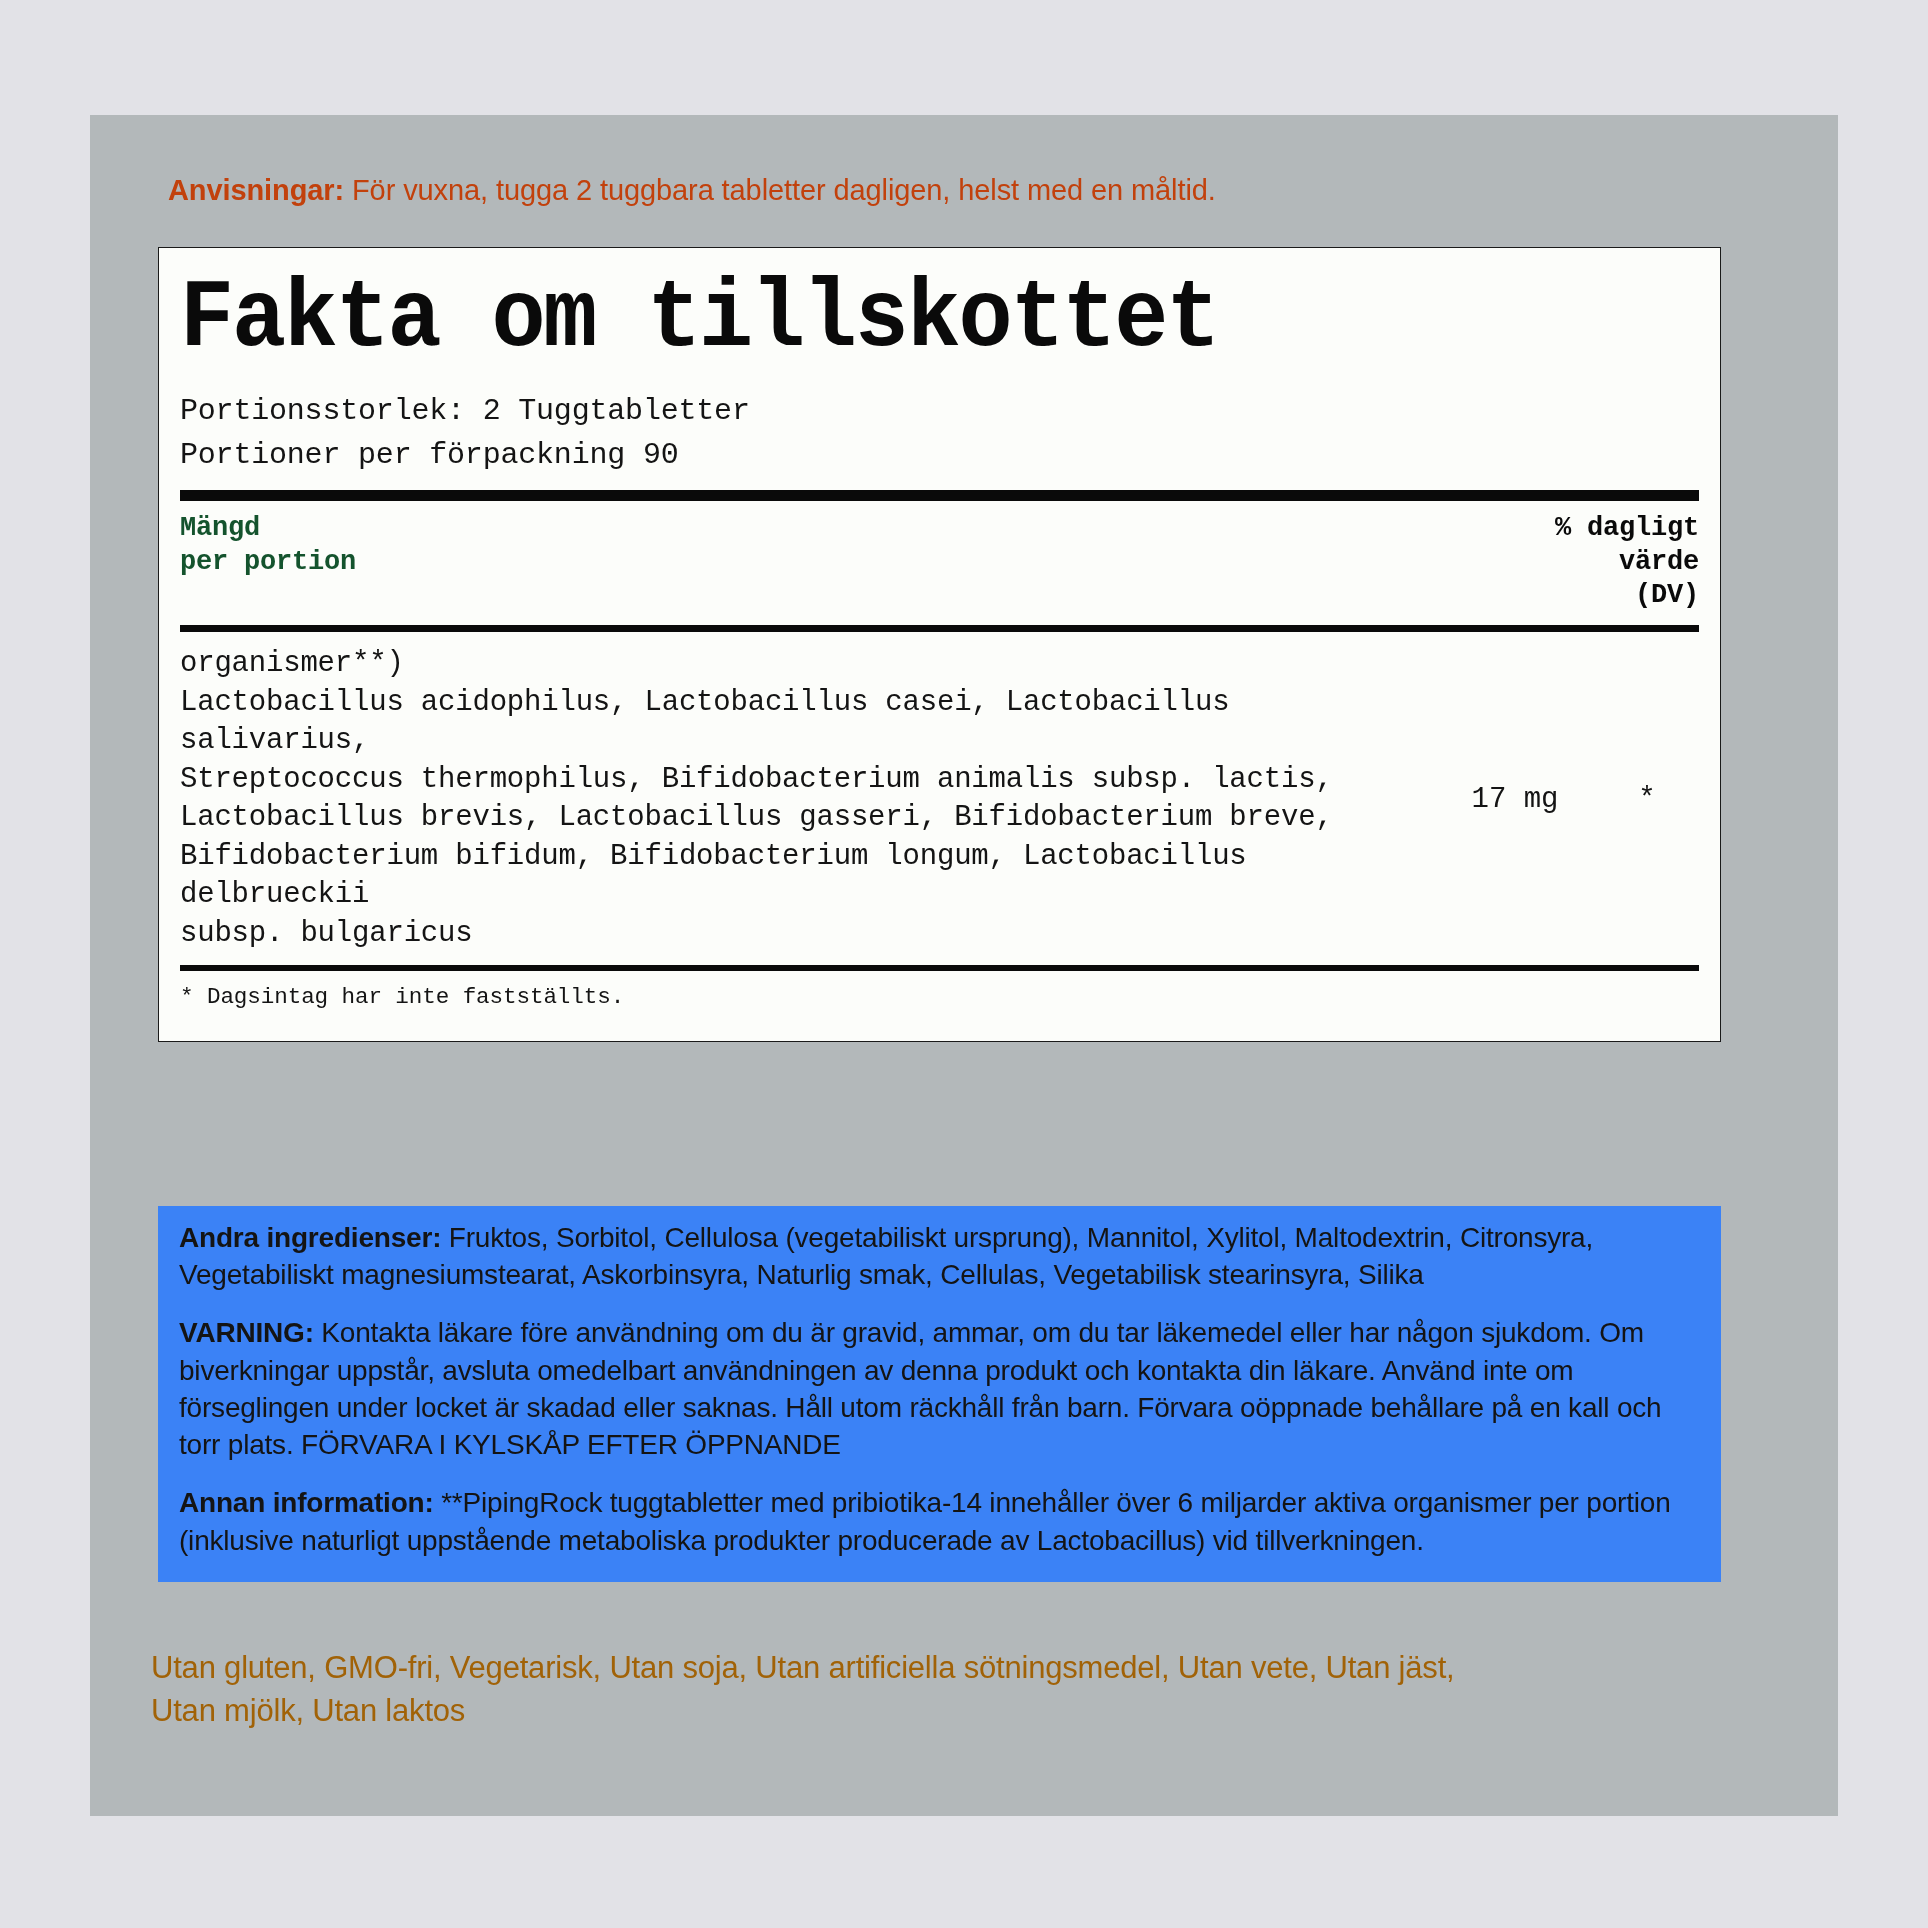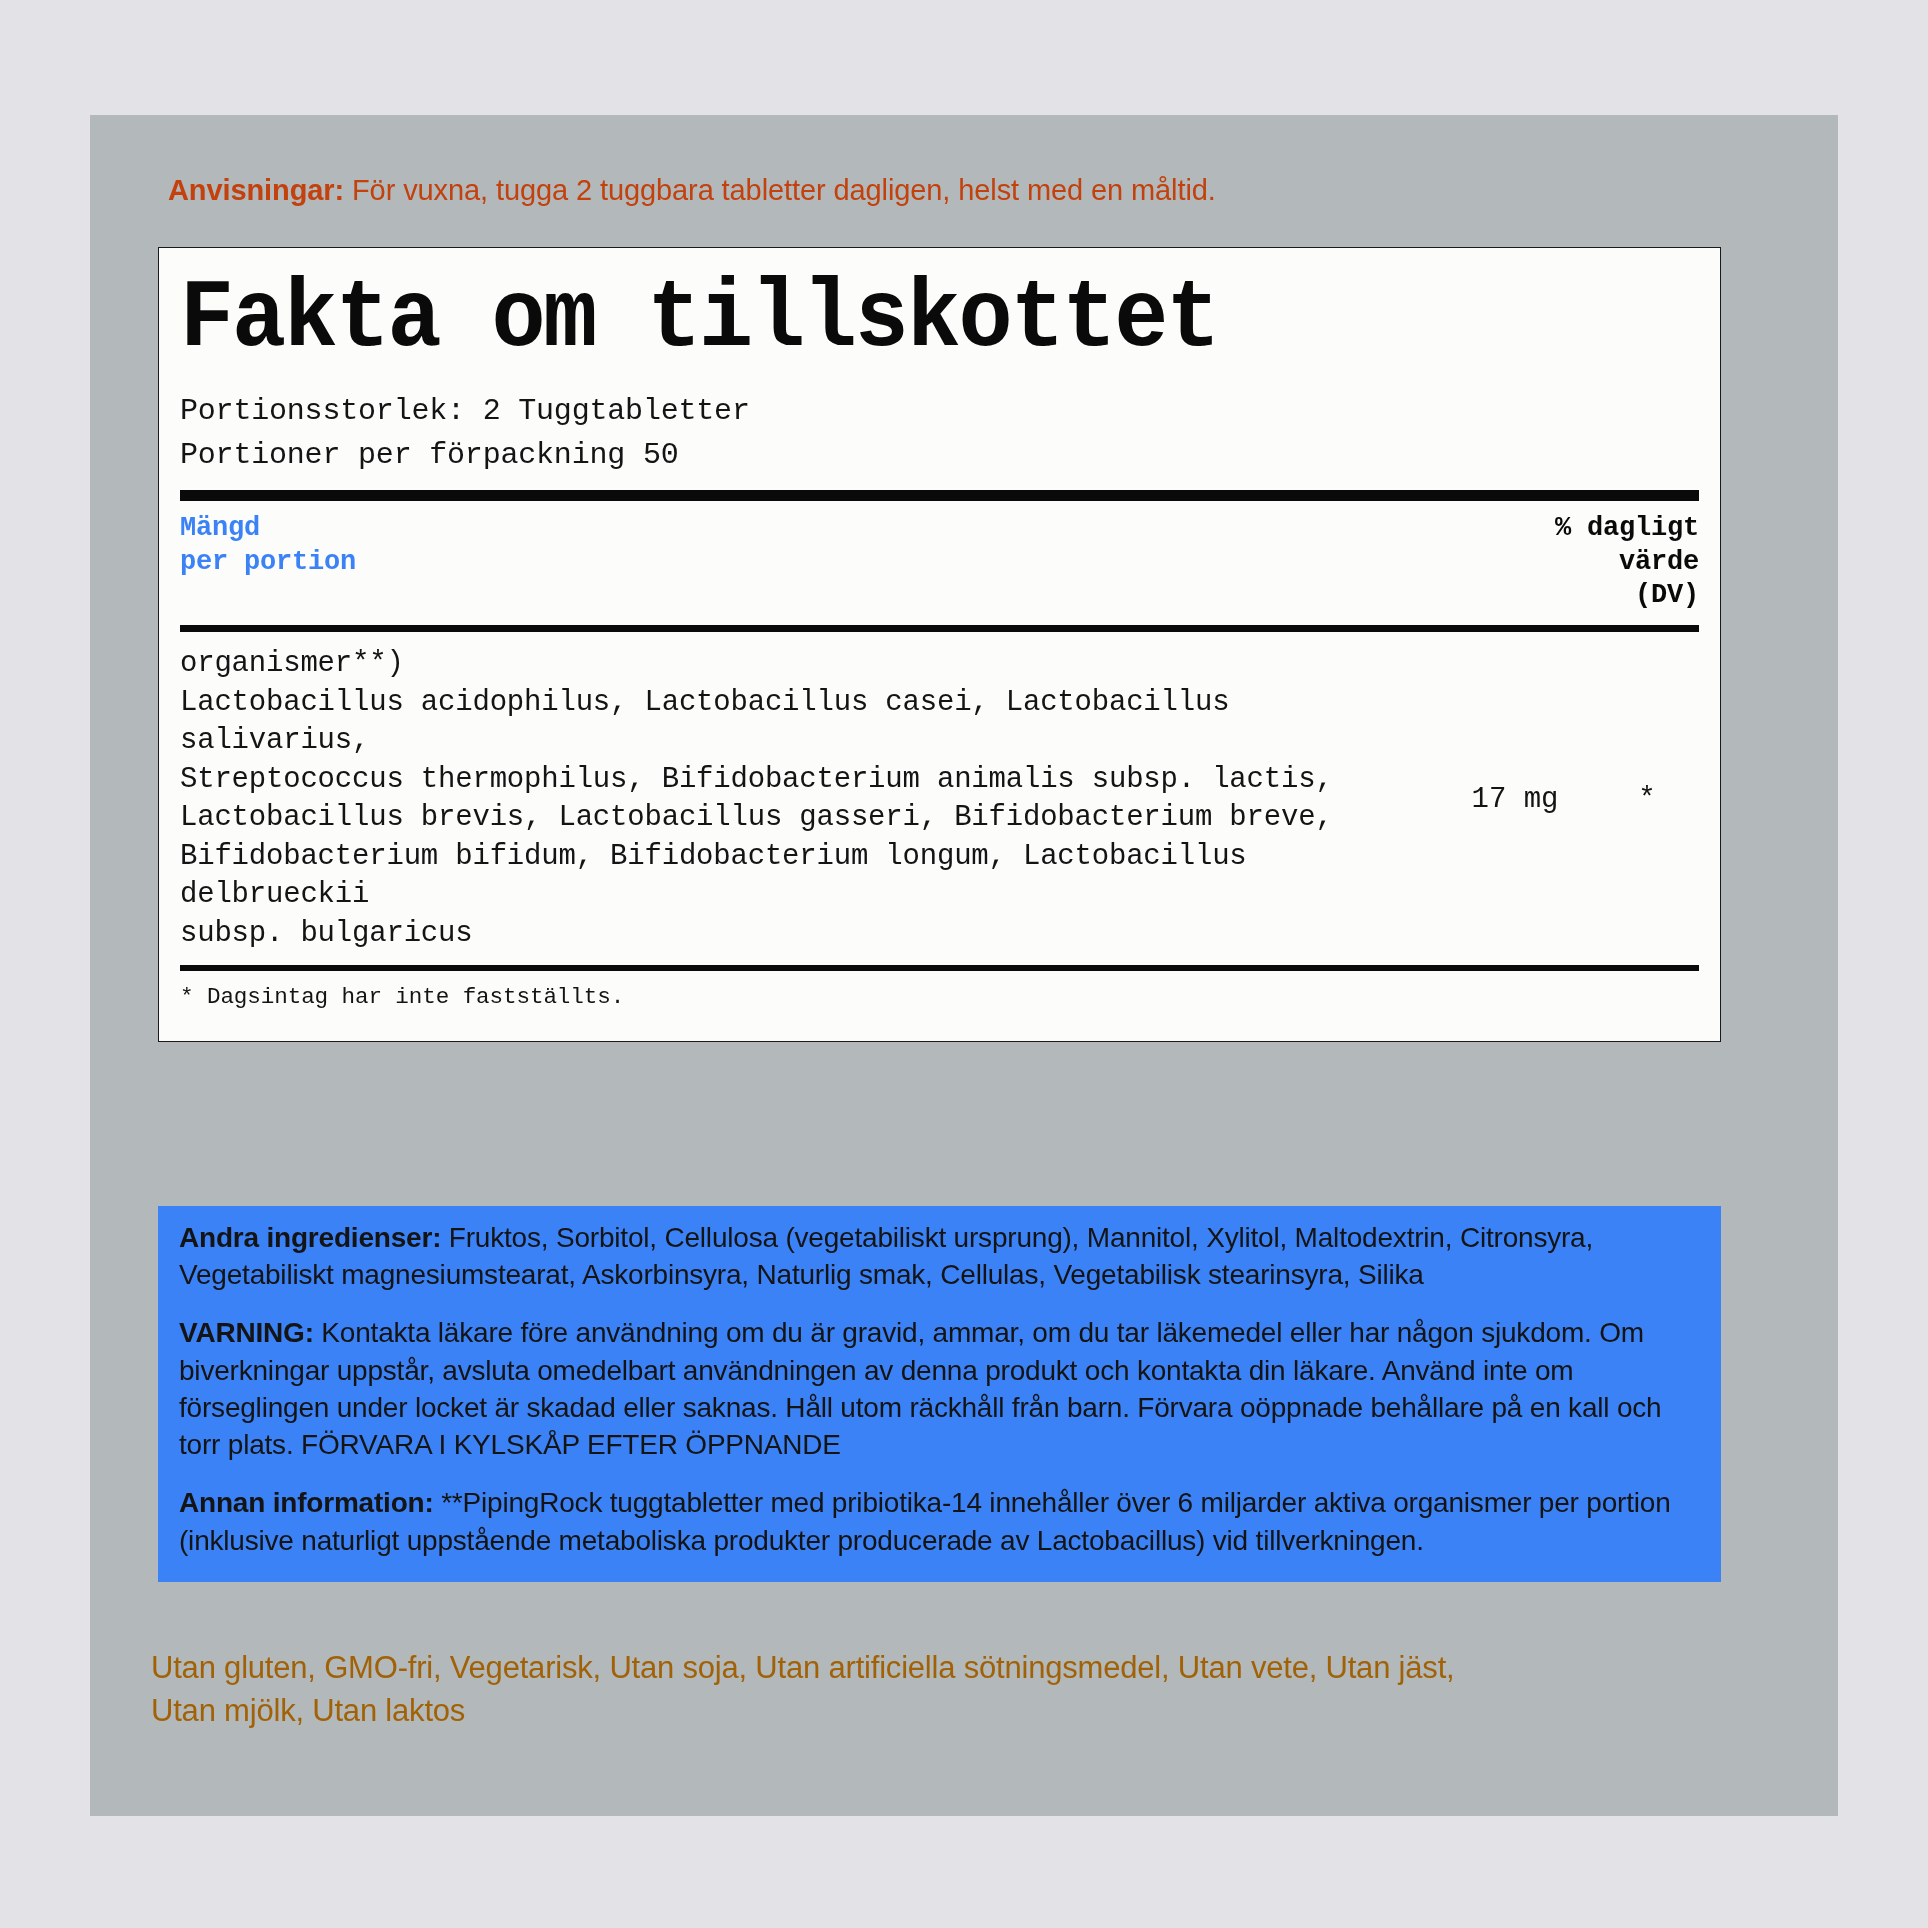--- a/index.html
+++ b/index.html
@@ -95,21 +95,21 @@
   .amount-header {
     display: flex;
     justify-content: space-between;
     align-items: flex-start;
     padding: 11.3px 0 13px 0;
   }
   .amount-header-left {
     font-size: 27px;
     font-weight: bold;
     line-height: 1.24;
-    color: #3b82f6;
+    color: #14532d;
     letter-spacing: -0.2px;
   }
   .amount-header-right {
     font-size: 27px;
     font-weight: bold;
     line-height: 1.24;
     color: #0a0a0a;
     text-align: right;
     letter-spacing: -0.2px;
   }
@@ -188,21 +188,21 @@
 <div class="directions">
   <b>Anvisningar:</b><span> För vuxna, tugga 2 tuggbara tabletter dagligen, helst med en måltid.</span>
 </div>
 
 <div class="facts-box">
   <div class="facts-inner">
     <div class="facts-title">Fakta om tillskottet</div>
 
     <div class="serving-lines">
       <div class="serving-line">Portionsstorlek: 2 Tuggtabletter</div>
-      <div class="serving-line">Portioner per förpackning 50</div>
+      <div class="serving-line">Portioner per förpackning 90</div>
     </div>
 
     <div class="rule-heavy"></div>
 
     <div class="amount-header">
       <div class="amount-header-left">
         <div>Mängd</div>
         <div>per portion</div>
       </div>
       <div class="amount-header-right">

